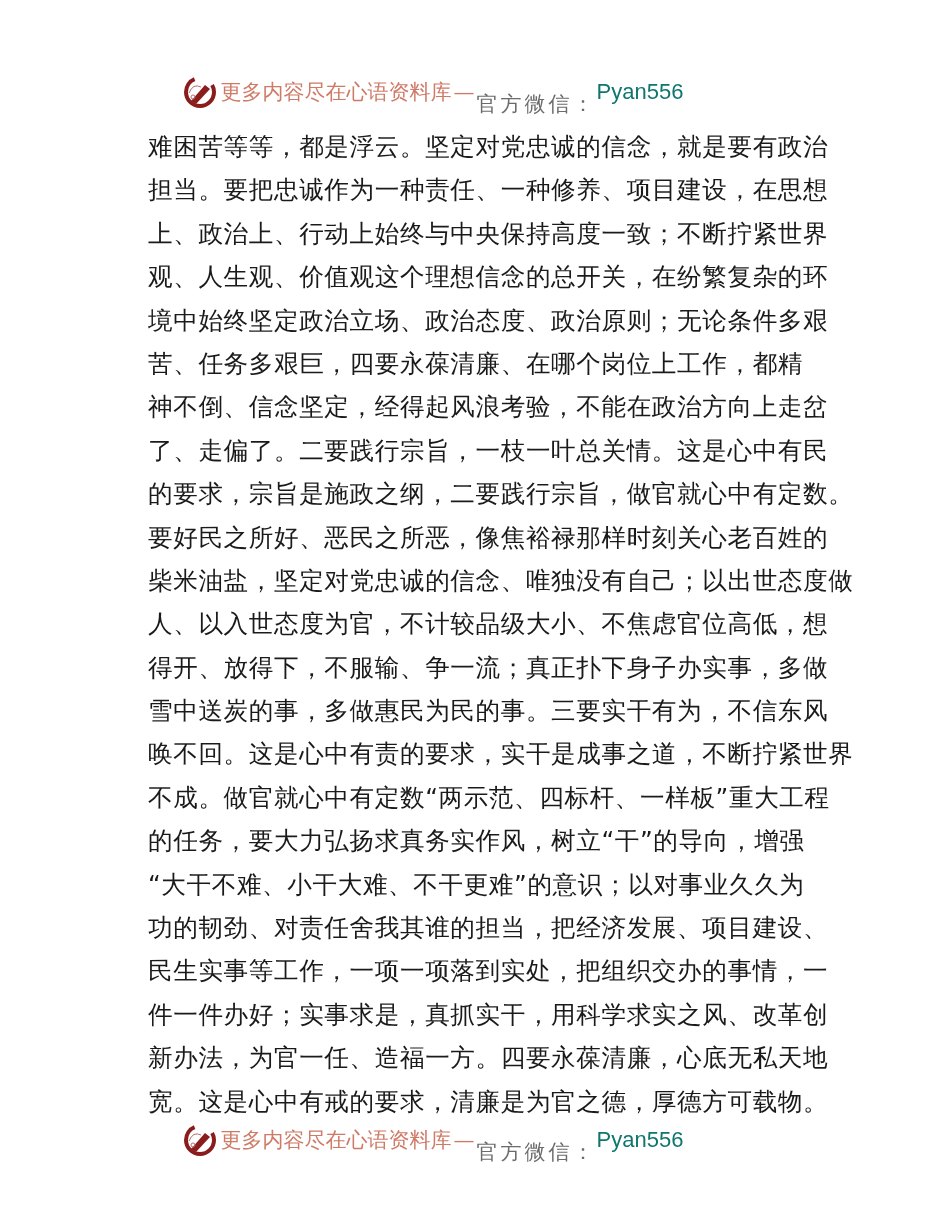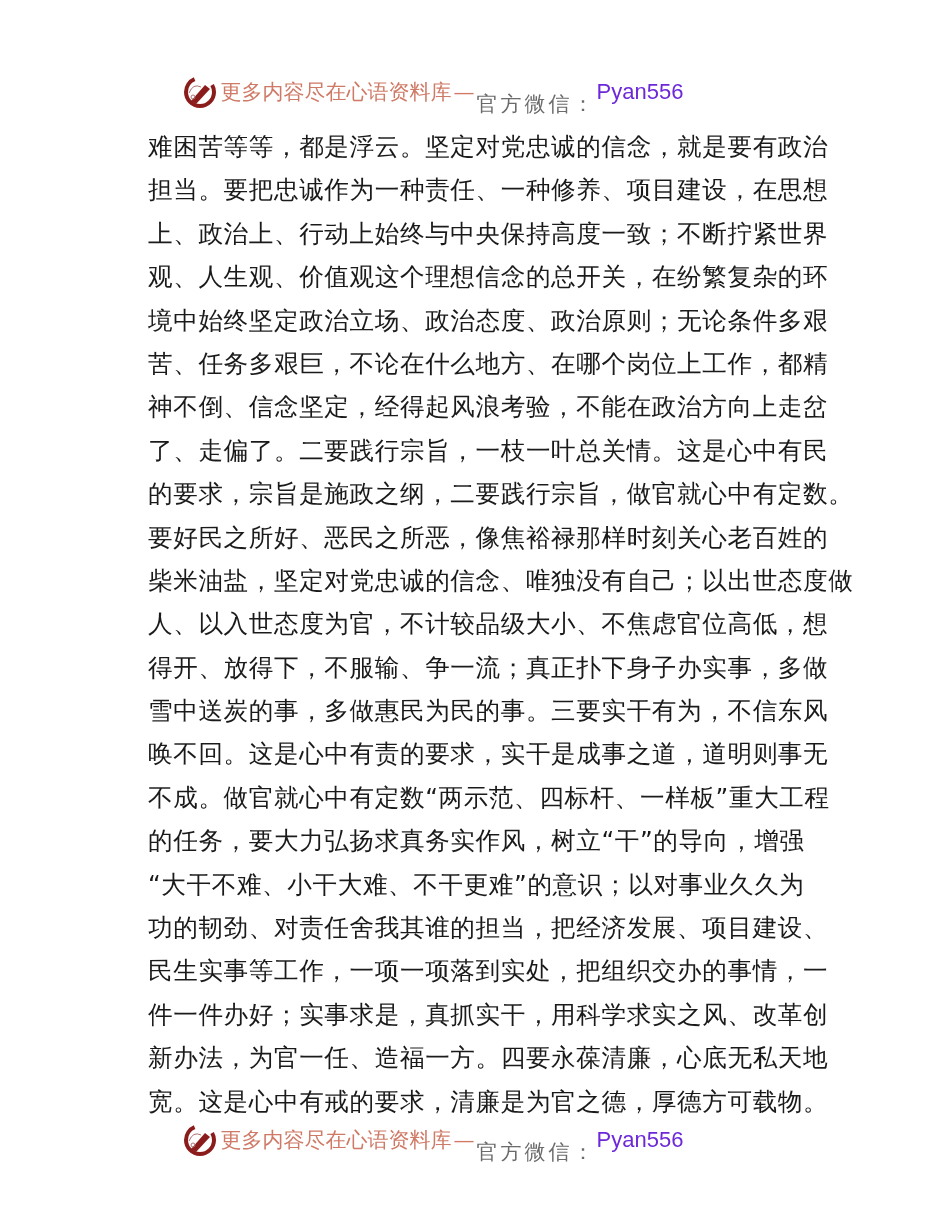--- a/index.html
+++ b/index.html
@@ -31,21 +31,21 @@
     .watermark.bottom { top: 1120px; }
     .wm-logo {
       width: 34px;
       height: 34px;
       margin-right: 4px;
       display: inline-block;
     }
     .wm-main { color: #cf7a66; font-family: "DejaVu Serif", serif; }
     .wm-dash { color: #cf7a66; margin: 0 2px; }
     .wm-official { color: #6b6b6b; font-family: "DejaVu Serif", serif; letter-spacing: 3px; margin-top: 24px; }
-    .wm-id { color: #6d28d9; font-family: "Liberation Sans", sans-serif; font-size: 22px; }
+    .wm-id { color: #0f766e; font-family: "Liberation Sans", sans-serif; font-size: 22px; }
 
     .content {
       position: absolute;
       left: 148px;
       top: 125px;
       width: 675px;
     }
     .line {
       height: 43.4px;
       line-height: 43.4px;
@@ -71,30 +71,30 @@
   <span class="wm-official">官方微信：</span>
   <span class="wm-id">Pyan556</span>
 </div>
 
 <div class="content">
   <div class="line">难困苦等等，都是浮云。坚定对党忠诚的信念，就是要有政治</div>
   <div class="line">担当。要把忠诚作为一种责任、一种修养、项目建设，在思想</div>
   <div class="line">上、政治上、行动上始终与中央保持高度一致；不断拧紧世界</div>
   <div class="line">观、人生观、价值观这个理想信念的总开关，在纷繁复杂的环</div>
   <div class="line">境中始终坚定政治立场、政治态度、政治原则；无论条件多艰</div>
-  <div class="line">苦、任务多艰巨，不论在什么地方、在哪个岗位上工作，都精</div>
+  <div class="line">苦、任务多艰巨，四要永葆清廉、在哪个岗位上工作，都精</div>
   <div class="line">神不倒、信念坚定，经得起风浪考验，不能在政治方向上走岔</div>
   <div class="line">了、走偏了。二要践行宗旨，一枝一叶总关情。这是心中有民</div>
   <div class="line">的要求，宗旨是施政之纲，二要践行宗旨，做官就心中有定数。</div>
   <div class="line">要好民之所好、恶民之所恶，像焦裕禄那样时刻关心老百姓的</div>
   <div class="line">柴米油盐，坚定对党忠诚的信念、唯独没有自己；以出世态度做</div>
   <div class="line">人、以入世态度为官，不计较品级大小、不焦虑官位高低，想</div>
   <div class="line">得开、放得下，不服输、争一流；真正扑下身子办实事，多做</div>
   <div class="line">雪中送炭的事，多做惠民为民的事。三要实干有为，不信东风</div>
-  <div class="line">唤不回。这是心中有责的要求，实干是成事之道，道明则事无</div>
+  <div class="line">唤不回。这是心中有责的要求，实干是成事之道，不断拧紧世界</div>
   <div class="line">不成。做官就心中有定数“两示范、四标杆、一样板”重大工程</div>
   <div class="line">的任务，要大力弘扬求真务实作风，树立“干”的导向，增强</div>
   <div class="line">“大干不难、小干大难、不干更难”的意识；以对事业久久为</div>
   <div class="line">功的韧劲、对责任舍我其谁的担当，把经济发展、项目建设、</div>
   <div class="line">民生实事等工作，一项一项落到实处，把组织交办的事情，一</div>
   <div class="line">件一件办好；实事求是，真抓实干，用科学求实之风、改革创</div>
   <div class="line">新办法，为官一任、造福一方。四要永葆清廉，心底无私天地</div>
   <div class="line">宽。这是心中有戒的要求，清廉是为官之德，厚德方可载物。</div>
 </div>
 

